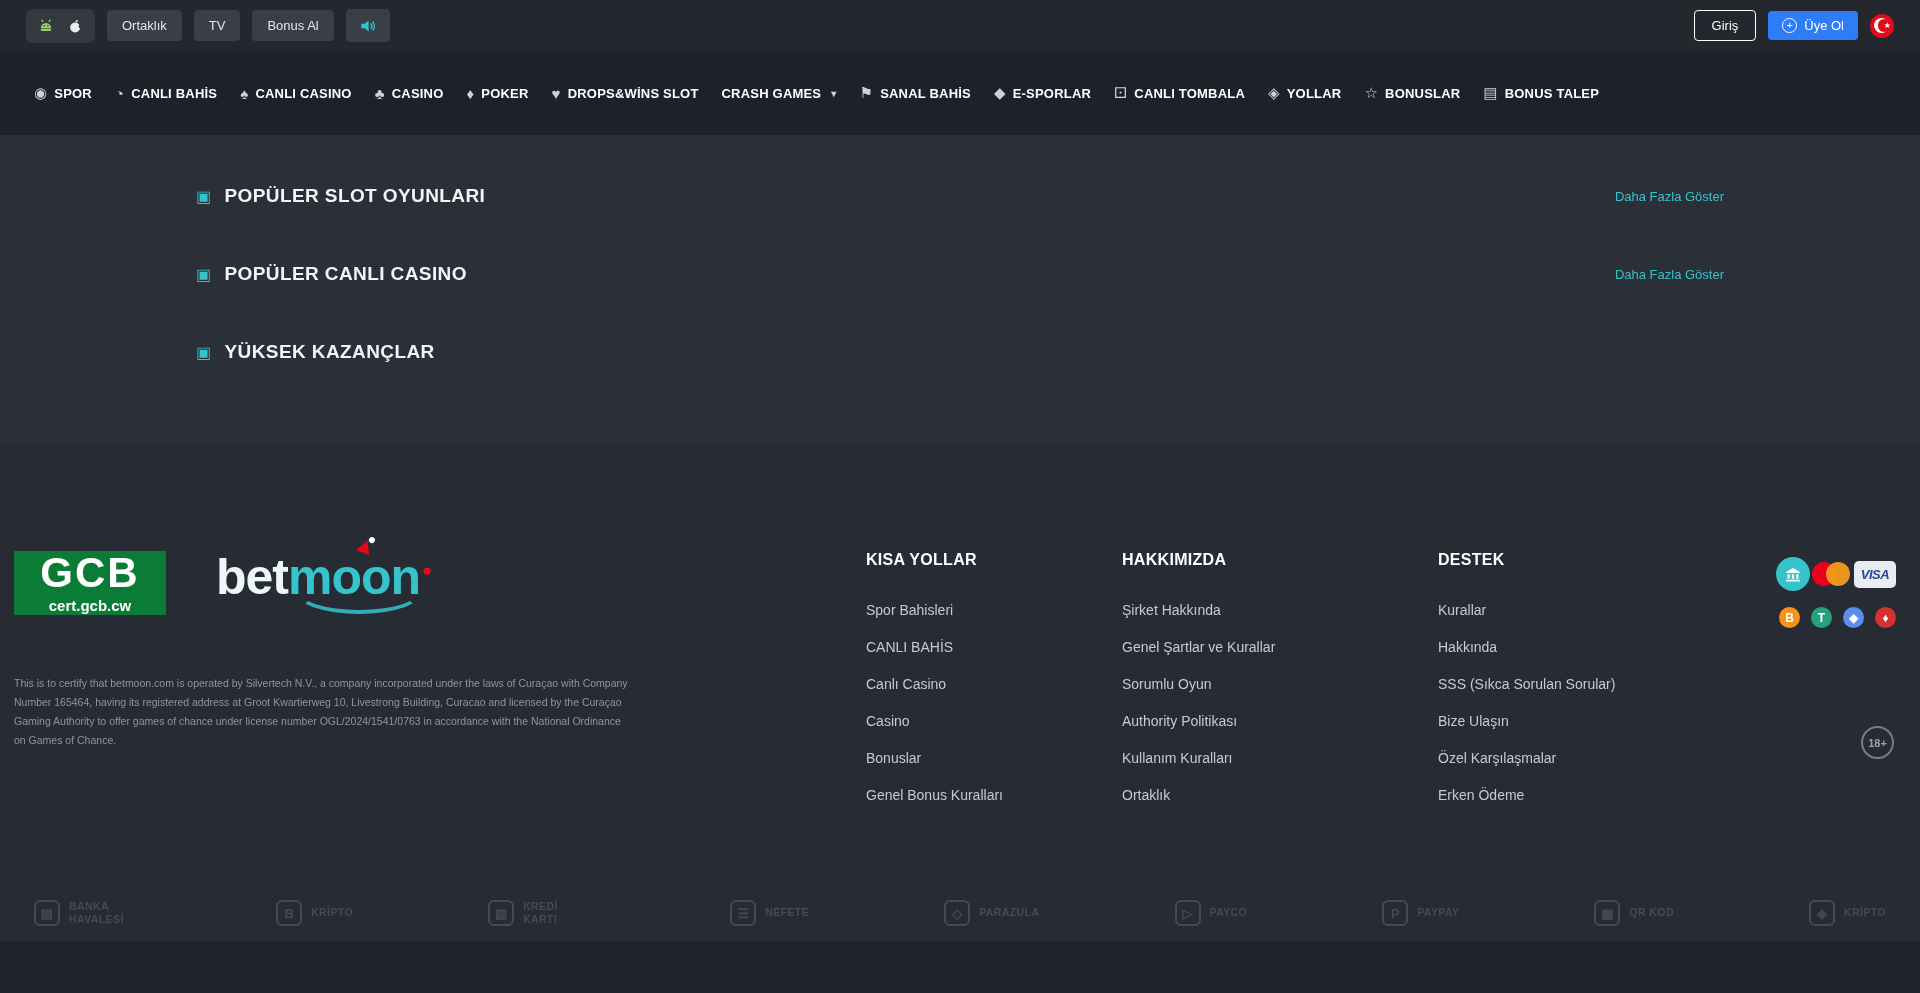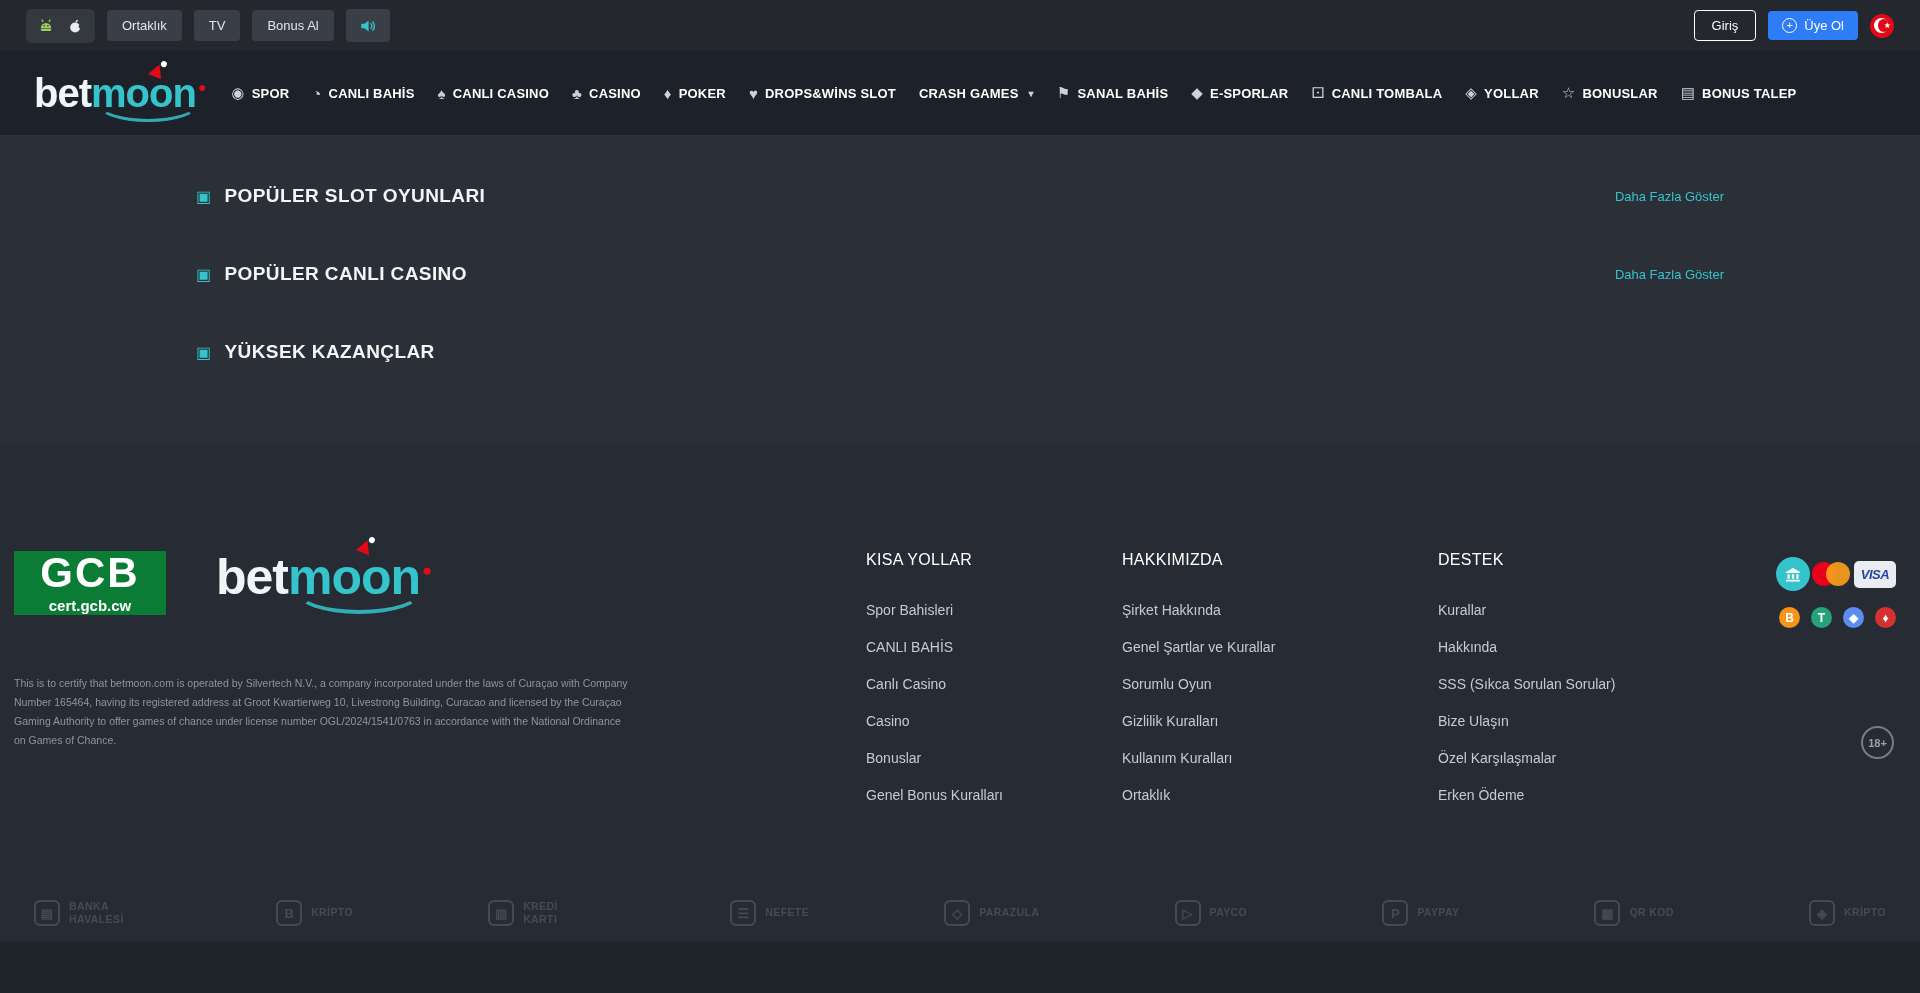--- a/index.html
+++ b/index.html
@@ -144,21 +144,21 @@
   .legal {
     position:absolute; left:14px; top:230px; width:618px;
     font-size:10.5px; color:#8f959e; line-height:1.8;
   }
 
   .f-col { position:absolute; top:107px; }
   .f-col.c1 { left:866px; }
   .f-col.c2 { left:1122px; }
   .f-col.c3 { left:1438px; }
   .f-col h3 {
-    color:#ffffff; font-size:16px; font-weight:normal; letter-spacing:.3px;
+    color:#ffffff; font-size:16px; font-weight:bold; letter-spacing:.3px;
     margin-bottom:33px;
   }
   .f-col .lnk { display:block; color:#c6cbd2; font-size:14px; margin-bottom:21px; }
 
   .pay-icons { position:absolute; right:24px; top:113px; }
   .pay-row1 { display:flex; gap:2px; align-items:center; justify-content:center; }
   .pay-row2 { display:flex; gap:11px; align-items:center; justify-content:flex-end; margin-top:16px; }
   .coin {
     border-radius:50%; display:flex; align-items:center; justify-content:center;
     font-weight:bold; color:#fff;
@@ -243,24 +243,20 @@
   <button class="signup-btn">
     <span class="plus-circle">+</span>
     <span>Üye Ol</span>
   </button>
   <div class="flag">
     <span class="star">★</span>
   </div>
 </header>
 
 <nav class="nav">
-  <a class="logo">
-    <span class="p1">bet</span><span class="p2">moon</span><span class="dot">●</span>
-    <span class="hat"></span>
-  </a>
   <div class="nav-items">
     <a class="nav-item">
       <span class="ic">◉</span>
       <span>SPOR</span>
     </a>
     <a class="nav-item">
       <span class="ic">◔</span>
       <span>CANLI BAHİS</span>
     </a>
     <a class="nav-item">
@@ -357,21 +353,21 @@
     <a class="lnk">Casino</a>
     <a class="lnk">Bonuslar</a>
     <a class="lnk">Genel Bonus Kuralları</a>
   </div>
 
   <div class="f-col c2">
     <h3>HAKKIMIZDA</h3>
     <a class="lnk">Şirket Hakkında</a>
     <a class="lnk">Genel Şartlar ve Kurallar</a>
     <a class="lnk">Sorumlu Oyun</a>
-    <a class="lnk">Gizlilik Kuralları</a>
+    <a class="lnk">Authority Politikası</a>
     <a class="lnk">Kullanım Kuralları</a>
     <a class="lnk">Ortaklık</a>
   </div>
 
   <div class="f-col c3">
     <h3>DESTEK</h3>
     <a class="lnk">Kurallar</a>
     <a class="lnk">Hakkında</a>
     <a class="lnk">SSS (Sıkca Sorulan Sorular)</a>
     <a class="lnk">Bize Ulaşın</a>

